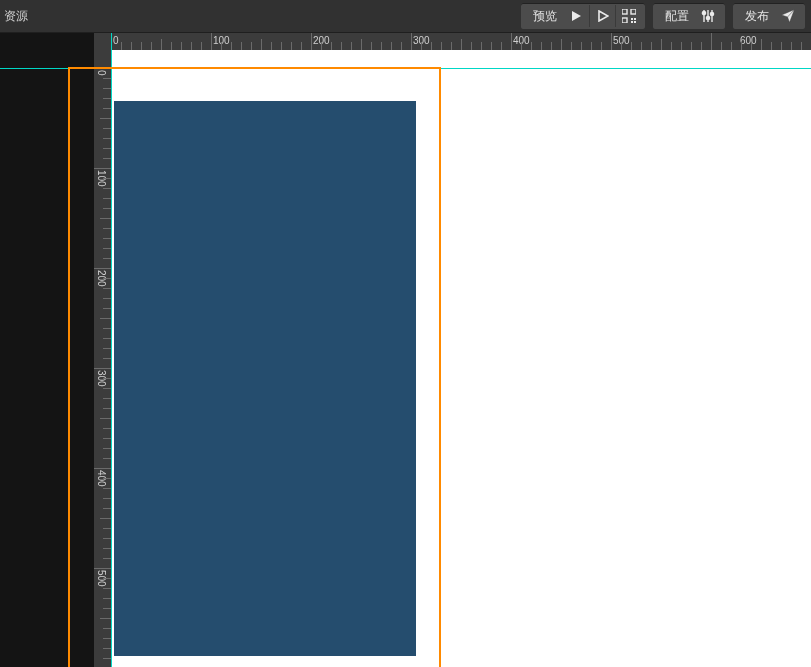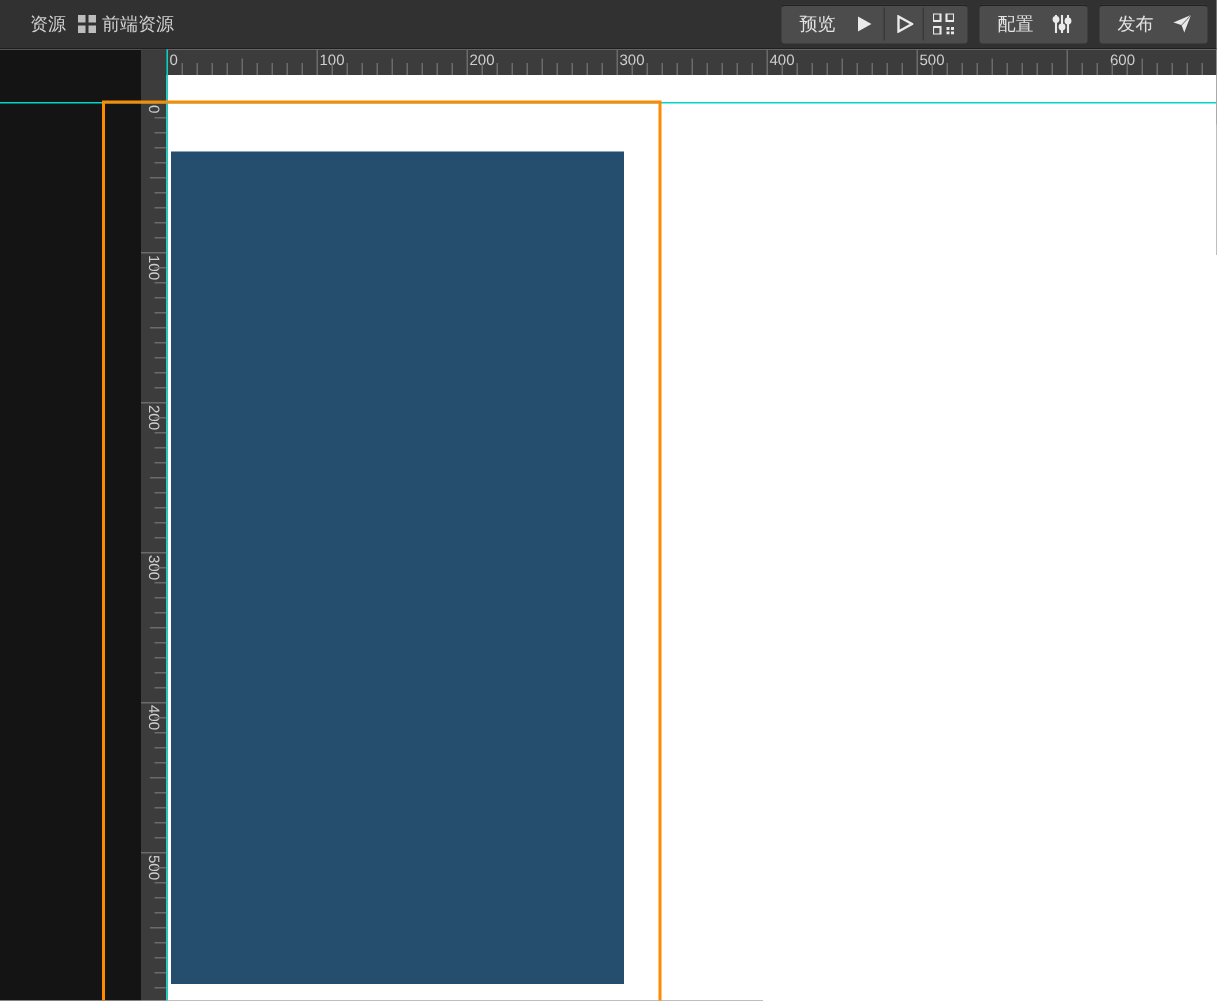--- a/index.html
+++ b/index.html
@@ -5,21 +5,21 @@
   * { margin: 0; padding: 0; box-sizing: border-box; }
   html, body { width: 811px; height: 667px; overflow: hidden; font-family: "Microsoft YaHei", Arial, sans-serif; }
   body { background: #1a1a1a; position: relative; }
 
   
   .toolbar {
     position: absolute; left: 0; right: 0; top: 0; height: 33px;
     background: #313131; border-bottom: 1px solid #1f1f1f;
     display: flex; align-items: center; color: #c8c8c8; font-size: 12px;
   }
-  .toolbar-left { display: flex; align-items: center; padding-left: 16px; height: 100%; }
+  .toolbar-left { display: flex; align-items: center; padding-left: 0; height: 100%; }
   .toolbar-tab { padding: 0 4px; display: flex; align-items: center; height: 100%; color: #d0d0d0; }
   .toolbar-tab .glyph { margin-right: 4px; display: inline-flex; }
   .toolbar-spacer { flex: 1; }
   .toolbar-right { display: flex; align-items: center; gap: 8px; padding-right: 6px; height: 100%; }
   .btn-group { display: flex; align-items: center; background: #4c4c4c; border-radius: 2px; height: 26px; padding: 0 4px; box-shadow: 0 1px 0 #222 inset; }
   .btn-group .btn-label { padding: 0 6px 0 8px; color: #e2e2e2; font-size: 12px; }
   .icon-btn { width: 26px; height: 22px; display: flex; align-items: center; justify-content: center; color: #e6e6e6; }
   .icon-btn + .icon-btn { border-left: 1px solid #3a3a3a; }
   svg { display: block; }
 
@@ -73,31 +73,20 @@
     border: 2px solid #ff8a00; z-index: 5; pointer-events: none;
   }
 </style>
 </head>
 <body>
 
 <div class="toolbar">
   <div class="toolbar-left">
     <div class="toolbar-tab">
       <span>资源</span>
-    </div>
-    <div class="toolbar-tab">
-      <span class="glyph">
-        <svg width="12" height="12" viewBox="0 0 12 12">
-            <rect x="0" y="0" width="5" height="5" fill="#bdbdbd"></rect>
-            <rect x="7" y="0" width="5" height="5" fill="#bdbdbd"></rect>
-            <rect x="0" y="7" width="5" height="5" fill="#bdbdbd"></rect>
-            <rect x="7" y="7" width="5" height="5" fill="#bdbdbd"></rect>
-          </svg>
-      </span>
-      <span>前端资源</span>
     </div>
   </div>
   <div class="toolbar-spacer"></div>
   <div class="toolbar-right">
 
     <div class="btn-group">
       <span class="btn-label">预览</span>
       <div class="icon-btn">
         <span>
           <svg width="12" height="12" viewBox="0 0 12 12">

